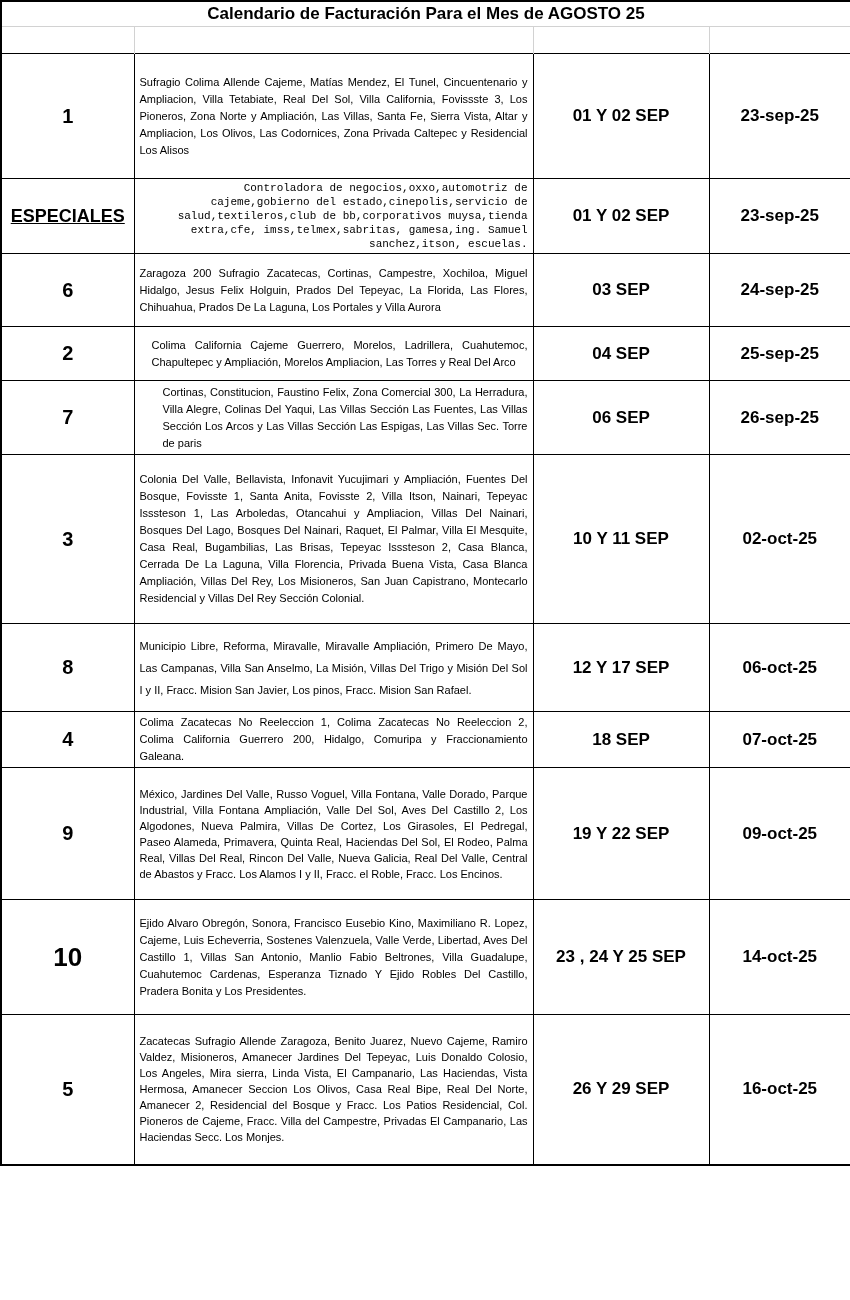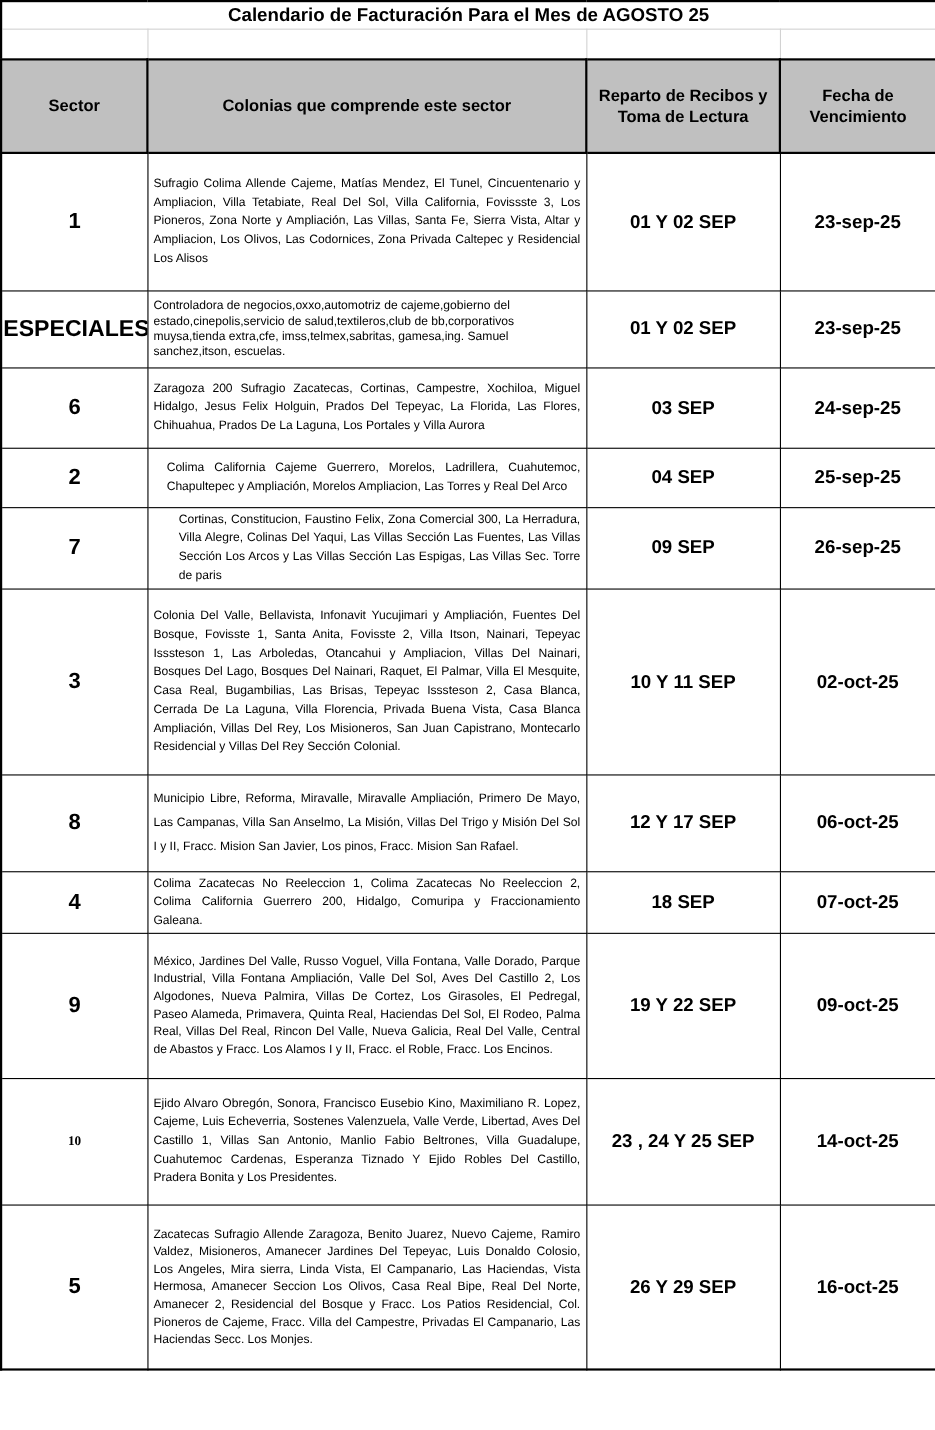--- a/index.html
+++ b/index.html
@@ -93,56 +93,50 @@
   <thead>
     <tr class="title-row">
       <td colspan="4">Calendario de Facturación Para el Mes de AGOSTO  25</td>
     </tr>
     <tr class="gap-row">
       <td></td>
       <td></td>
       <td></td>
       <td></td>
     </tr>
-    <tr class="header-row">
-      <th>Sector</th>
-      <th>Colonias que comprende este sector</th>
-      <th>Reparto de Recibos y Toma de Lectura</th>
-      <th>Fecha de Vencimiento</th>
-    </tr>
   </thead>
   <tbody>
       <tr style="height: 125px;">
         <td class="sector-cell" style="font-size: 20px;">1</td>
         <td class="colonias-cell" style="line-height: 17px;">Sufragio Colima Allende Cajeme, Matías Mendez, El Tunel, Cincuentenario y Ampliacion, Villa Tetabiate, Real Del Sol, Villa California, Fovissste 3, Los Pioneros, Zona Norte y Ampliación, Las Villas, Santa Fe, Sierra Vista, Altar y Ampliacion, Los Olivos, Las Codornices, Zona Privada Caltepec y Residencial Los Alisos</td>
         <td class="reparto-cell">01 Y 02 SEP</td>
         <td class="fecha-cell">23-sep-25</td>
       </tr>
       <tr style="height: 70px;">
-        <td class="sector-cell" style="font-size: 21px;">ESPECIALES</td>
-        <td class="colonias-cell" style="line-height: 14px; text-align: left;">Controladora de negocios,oxxo,automotriz de cajeme,gobierno del estado,cinepolis,servicio de salud,textileros,club de bb,corporativos muysa,tienda extra,cfe, imss,telmex,sabritas, gamesa,ing. Samuel sanchez,itson, escuelas.</td>
+        <td class="sector-cell" style="font-size: 18px; text-decoration: underline;">ESPECIALES</td>
+        <td class="colonias-cell" style="line-height: 14px; text-align: right; font-family: Liberation Mono, monospace;">Controladora de negocios,oxxo,automotriz de cajeme,gobierno del estado,cinepolis,servicio de salud,textileros,club de bb,corporativos muysa,tienda extra,cfe, imss,telmex,sabritas, gamesa,ing. Samuel sanchez,itson, escuelas.</td>
         <td class="reparto-cell">01 Y 02 SEP</td>
         <td class="fecha-cell">23-sep-25</td>
       </tr>
       <tr style="height: 73px;">
         <td class="sector-cell" style="font-size: 20px;">6</td>
         <td class="colonias-cell" style="line-height: 17px;">Zaragoza 200 Sufragio Zacatecas, Cortinas, Campestre, Xochiloa, Miguel Hidalgo, Jesus Felix Holguin, Prados Del Tepeyac, La Florida, Las Flores, Chihuahua, Prados De La Laguna, Los Portales y Villa Aurora</td>
         <td class="reparto-cell">03 SEP</td>
         <td class="fecha-cell">24-sep-25</td>
       </tr>
       <tr style="height: 54px;">
         <td class="sector-cell" style="font-size: 20px;">2</td>
         <td class="colonias-cell" style="line-height: 17px; padding-left: 17px;">Colima California Cajeme Guerrero, Morelos, Ladrillera, Cuahutemoc, Chapultepec y Ampliación, Morelos Ampliacion, Las Torres y Real Del Arco</td>
         <td class="reparto-cell">04 SEP</td>
         <td class="fecha-cell">25-sep-25</td>
       </tr>
       <tr style="height: 74px;">
         <td class="sector-cell" style="font-size: 20px;">7</td>
         <td class="colonias-cell" style="line-height: 17px; padding-left: 28px;">Cortinas, Constitucion, Faustino Felix, Zona Comercial 300, La Herradura, Villa Alegre, Colinas Del Yaqui, Las Villas Sección Las Fuentes, Las Villas Sección Los Arcos y Las Villas Sección Las Espigas, Las Villas Sec. Torre de paris</td>
-        <td class="reparto-cell">09 SEP</td>
+        <td class="reparto-cell">06 SEP</td>
         <td class="fecha-cell">26-sep-25</td>
       </tr>
       <tr style="height: 169px;">
         <td class="sector-cell" style="font-size: 20px;">3</td>
         <td class="colonias-cell" style="line-height: 17px;">Colonia Del Valle, Bellavista, Infonavit Yucujimari y Ampliación, Fuentes Del Bosque, Fovisste 1, Santa Anita, Fovisste 2, Villa Itson, Nainari, Tepeyac Isssteson 1, Las Arboledas, Otancahui y Ampliacion, Villas Del Nainari, Bosques Del Lago, Bosques Del Nainari, Raquet, El Palmar, Villa El Mesquite, Casa Real, Bugambilias, Las Brisas, Tepeyac Isssteson 2, Casa Blanca, Cerrada De La Laguna, Villa Florencia, Privada Buena Vista, Casa Blanca Ampliación, Villas Del Rey, Los Misioneros, San Juan Capistrano, Montecarlo Residencial y Villas Del Rey Sección Colonial.</td>
         <td class="reparto-cell">10 Y 11 SEP</td>
         <td class="fecha-cell">02-oct-25</td>
       </tr>
       <tr style="height: 88px;">
         <td class="sector-cell" style="font-size: 20px;">8</td>
@@ -156,21 +150,21 @@
         <td class="reparto-cell">18 SEP</td>
         <td class="fecha-cell">07-oct-25</td>
       </tr>
       <tr style="height: 132px;">
         <td class="sector-cell" style="font-size: 20px;">9</td>
         <td class="colonias-cell" style="line-height: 16px;">México, Jardines Del Valle, Russo Voguel, Villa Fontana, Valle Dorado, Parque Industrial, Villa Fontana Ampliación, Valle Del Sol, Aves Del Castillo 2, Los Algodones, Nueva Palmira, Villas De Cortez, Los Girasoles, El Pedregal, Paseo Alameda, Primavera, Quinta Real, Haciendas Del Sol, El Rodeo, Palma Real, Villas Del Real, Rincon Del Valle, Nueva Galicia, Real Del Valle, Central de Abastos y Fracc. Los Alamos I y II, Fracc. el Roble, Fracc. Los Encinos.</td>
         <td class="reparto-cell">19 Y 22 SEP</td>
         <td class="fecha-cell">09-oct-25</td>
       </tr>
       <tr style="height: 115px;">
-        <td class="sector-cell" style="font-size: 12px; font-family: Liberation Serif, serif;">10</td>
+        <td class="sector-cell" style="font-size: 26px;">10</td>
         <td class="colonias-cell" style="line-height: 17px;">Ejido Alvaro Obregón, Sonora, Francisco Eusebio Kino, Maximiliano R. Lopez, Cajeme, Luis Echeverria, Sostenes Valenzuela, Valle Verde, Libertad, Aves Del Castillo 1, Villas San Antonio, Manlio Fabio Beltrones, Villa Guadalupe, Cuahutemoc Cardenas, Esperanza Tiznado Y Ejido Robles Del Castillo, Pradera Bonita y Los Presidentes.</td>
         <td class="reparto-cell">23 , 24 Y 25 SEP</td>
         <td class="fecha-cell">14-oct-25</td>
       </tr>
       <tr style="height: 150px;">
         <td class="sector-cell" style="font-size: 20px;">5</td>
         <td class="colonias-cell" style="line-height: 16px;">Zacatecas Sufragio Allende Zaragoza, Benito Juarez, Nuevo Cajeme, Ramiro Valdez, Misioneros, Amanecer Jardines Del Tepeyac, Luis Donaldo Colosio, Los Angeles, Mira sierra, Linda Vista, El Campanario, Las Haciendas, Vista Hermosa, Amanecer Seccion Los Olivos, Casa Real Bipe,  Real Del Norte, Amanecer 2, Residencial del Bosque y Fracc. Los Patios Residencial, Col. Pioneros de Cajeme, Fracc. Villa del Campestre, Privadas El Campanario, Las Haciendas Secc. Los Monjes.</td>
         <td class="reparto-cell">26 Y 29 SEP</td>
         <td class="fecha-cell">16-oct-25</td>
       </tr>

